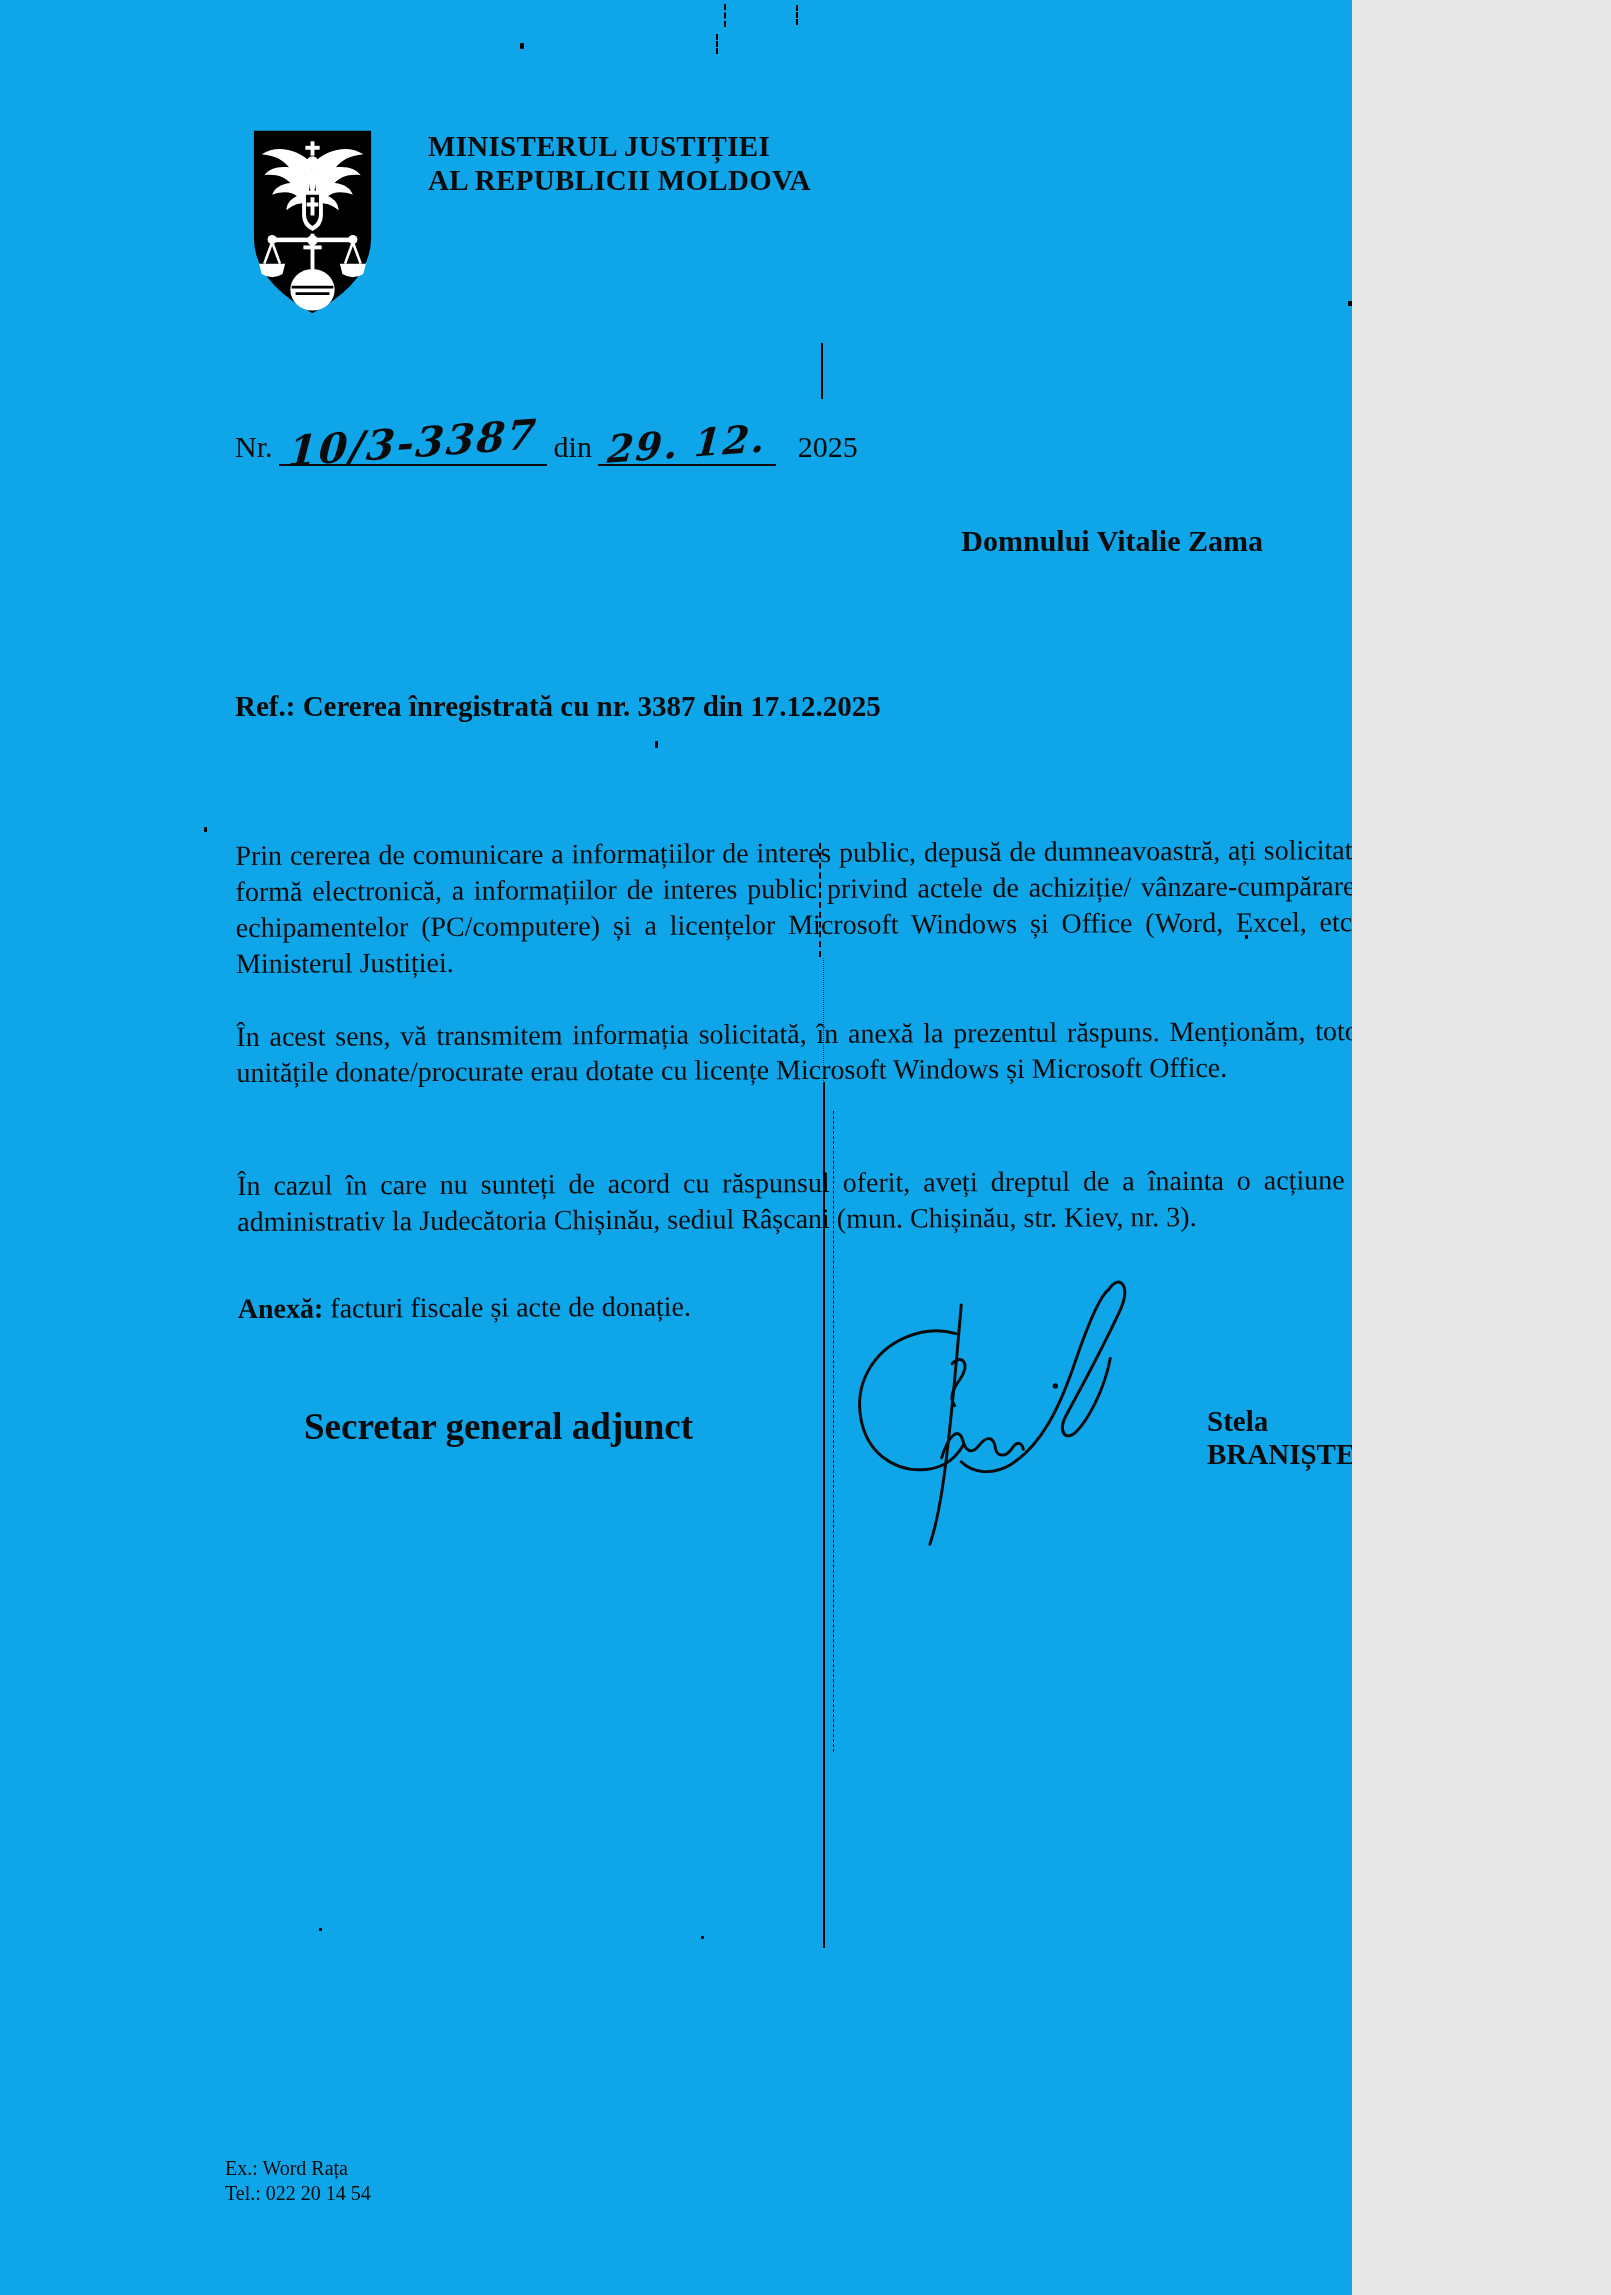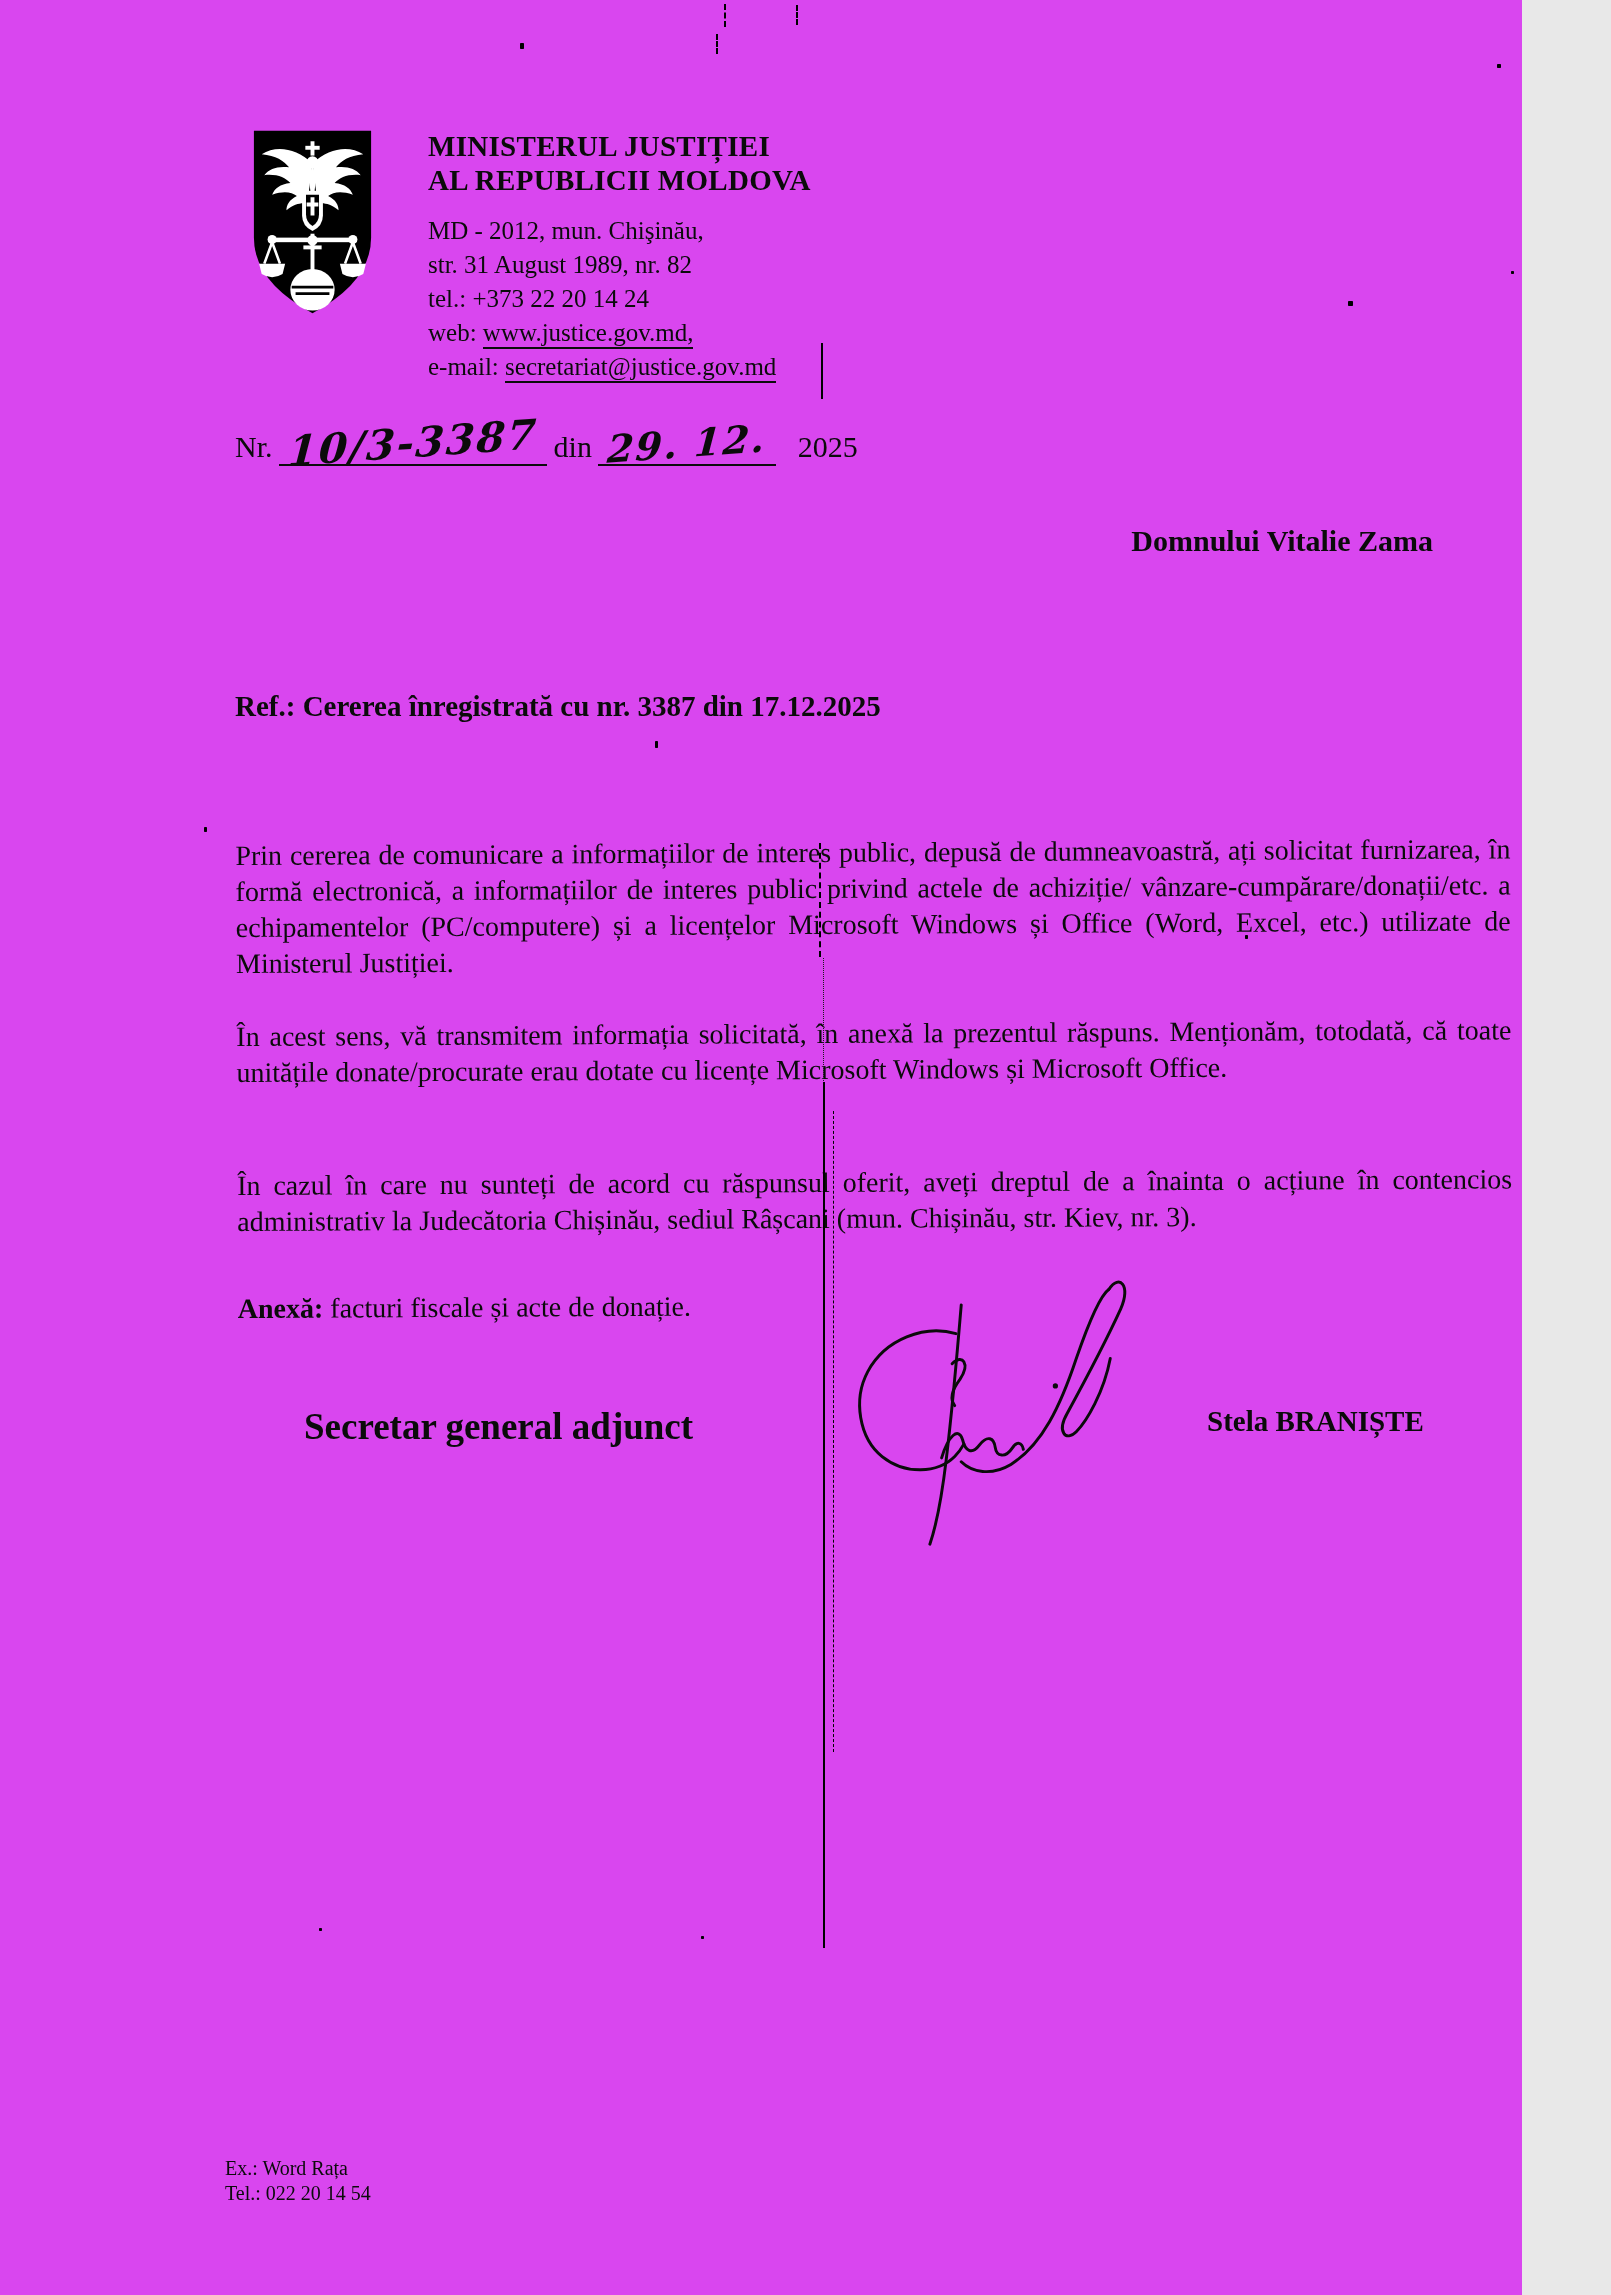--- a/index.html
+++ b/index.html
@@ -1,19 +1,19 @@
 <!DOCTYPE html>
 <html style="font-size:10.5px"><head>
 <meta charset="utf-8">
 <style>
   html,body{margin:0;padding:0;background:#e8e8e8;}
   .page{
     position:relative;
-    width:1522px;height:2295px;
-    background:#d946ef;
+    width:1352px;height:2295px;
+    background:#0ea5e9;
     overflow:hidden;
     font-family:"Liberation Serif", serif;
     color:#0b0b0b;
   }
   
   .coat{position:absolute;left:250px;top:128px;width:125px;height:188px;}
   .org-block{position:absolute;left:428px;top:129px;font-weight:bold;font-size:29px;line-height:34px;letter-spacing:0.3px;}
   .addr-block{position:absolute;left:428px;top:214px;font-size:25px;line-height:34px;}
   .addr-line{white-space:nowrap;}
   .u-link{border-bottom:2px solid #0b0b0b;padding-bottom:0.7px;}
@@ -86,27 +86,20 @@
       <ellipse cx="96" cy="248" rx="34" ry="32"></ellipse>
       <path d="M64 244 h64 M70 254 h52" stroke="#000" stroke-width="4"></path>
     </g>
   </svg>
 
   <div class="org-block">
     <div>MINISTERUL JUSTIȚIEI</div>
     <div>AL REPUBLICII MOLDOVA</div>
   </div>
 
-  <div class="addr-block">
-    <div class="addr-line">MD - 2012, mun. Chişinău,</div>
-    <div class="addr-line">str. 31 August 1989, nr. 82</div>
-    <div class="addr-line">tel.: +373 22 20 14 24</div>
-    <div class="addr-line"><span>web: </span><span class="u-link">www.justice.gov.md,</span></div>
-    <div class="addr-line"><span>e-mail: </span><span class="u-link">secretariat@justice.gov.md</span></div>
-  </div>
 
   <div class="nr-line">
     <span>Nr.</span><span class="hw-wrap"><span class="hw">10/3-3387</span></span><span>din</span><span class="hw-wrap"><span class="hw hw-small">29. 12.</span></span>&nbsp;&nbsp;<span>2025</span>
   </div>
 
   <div class="recipient">
     <div class="name">Domnului Vitalie Zama</div>
   </div>
 
   <div class="ref-line">Ref.: Cererea înregistrată cu nr. 3387 din 17.12.2025</div>

